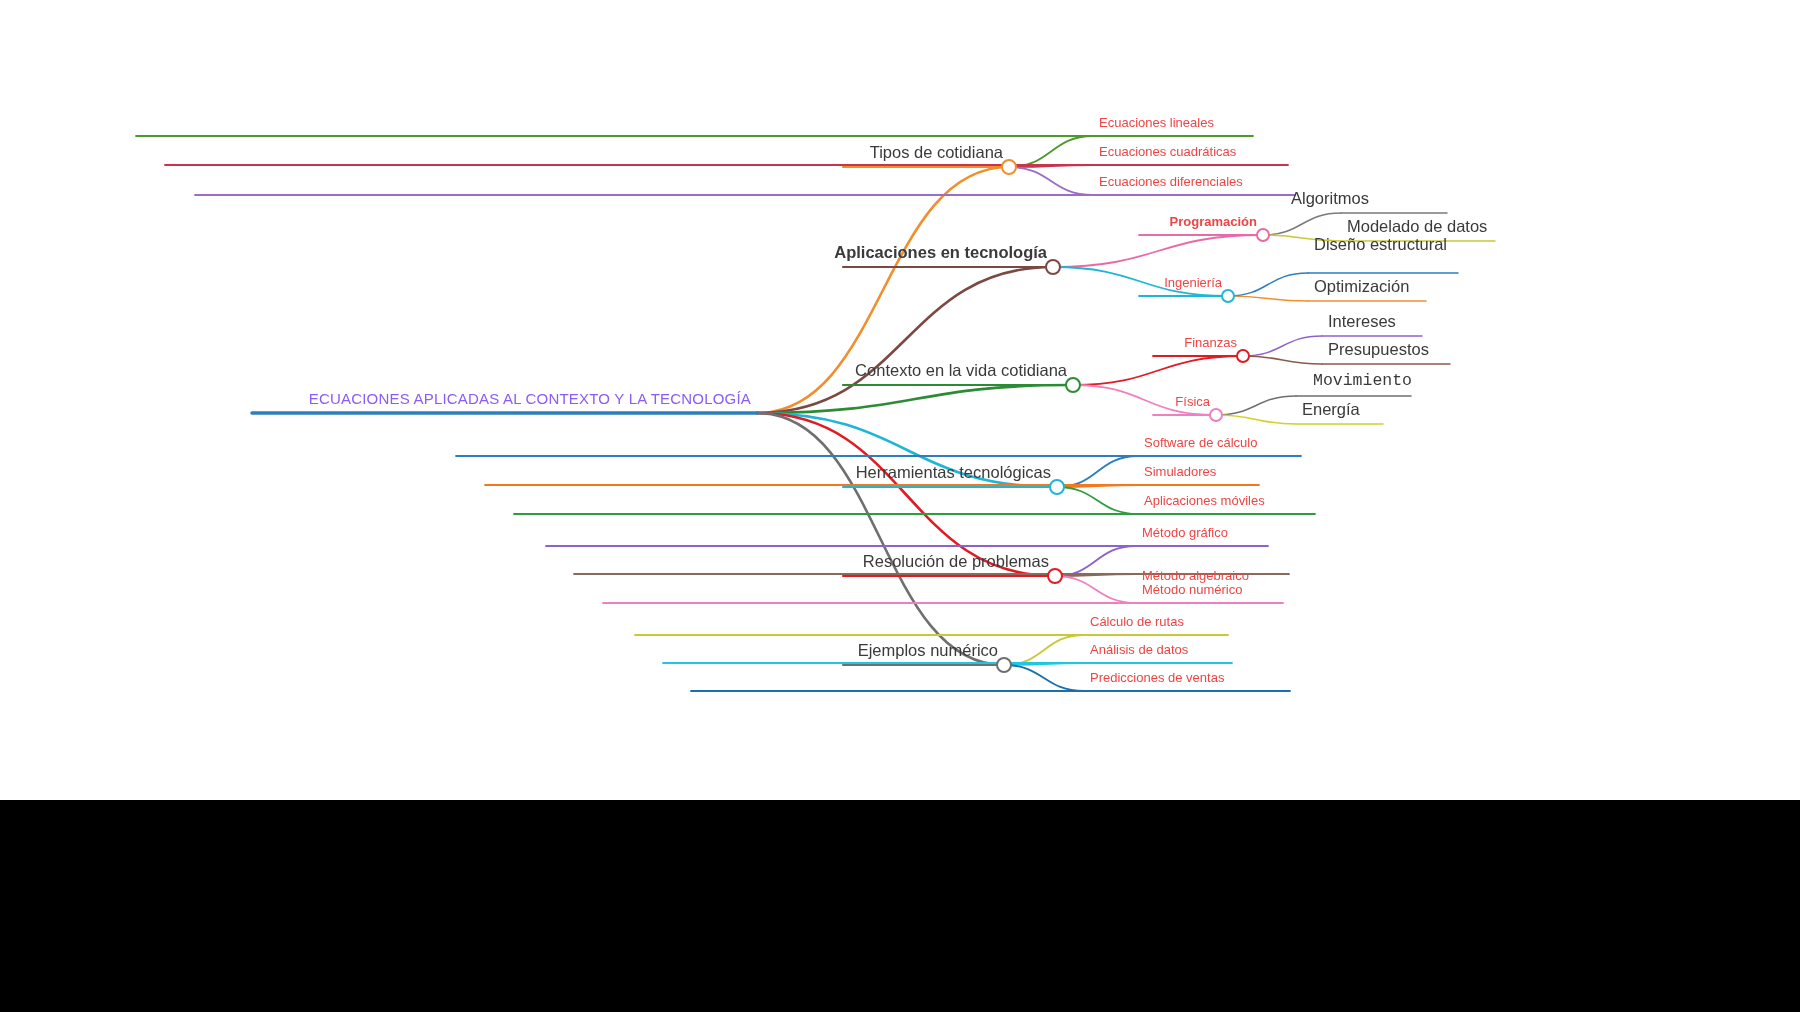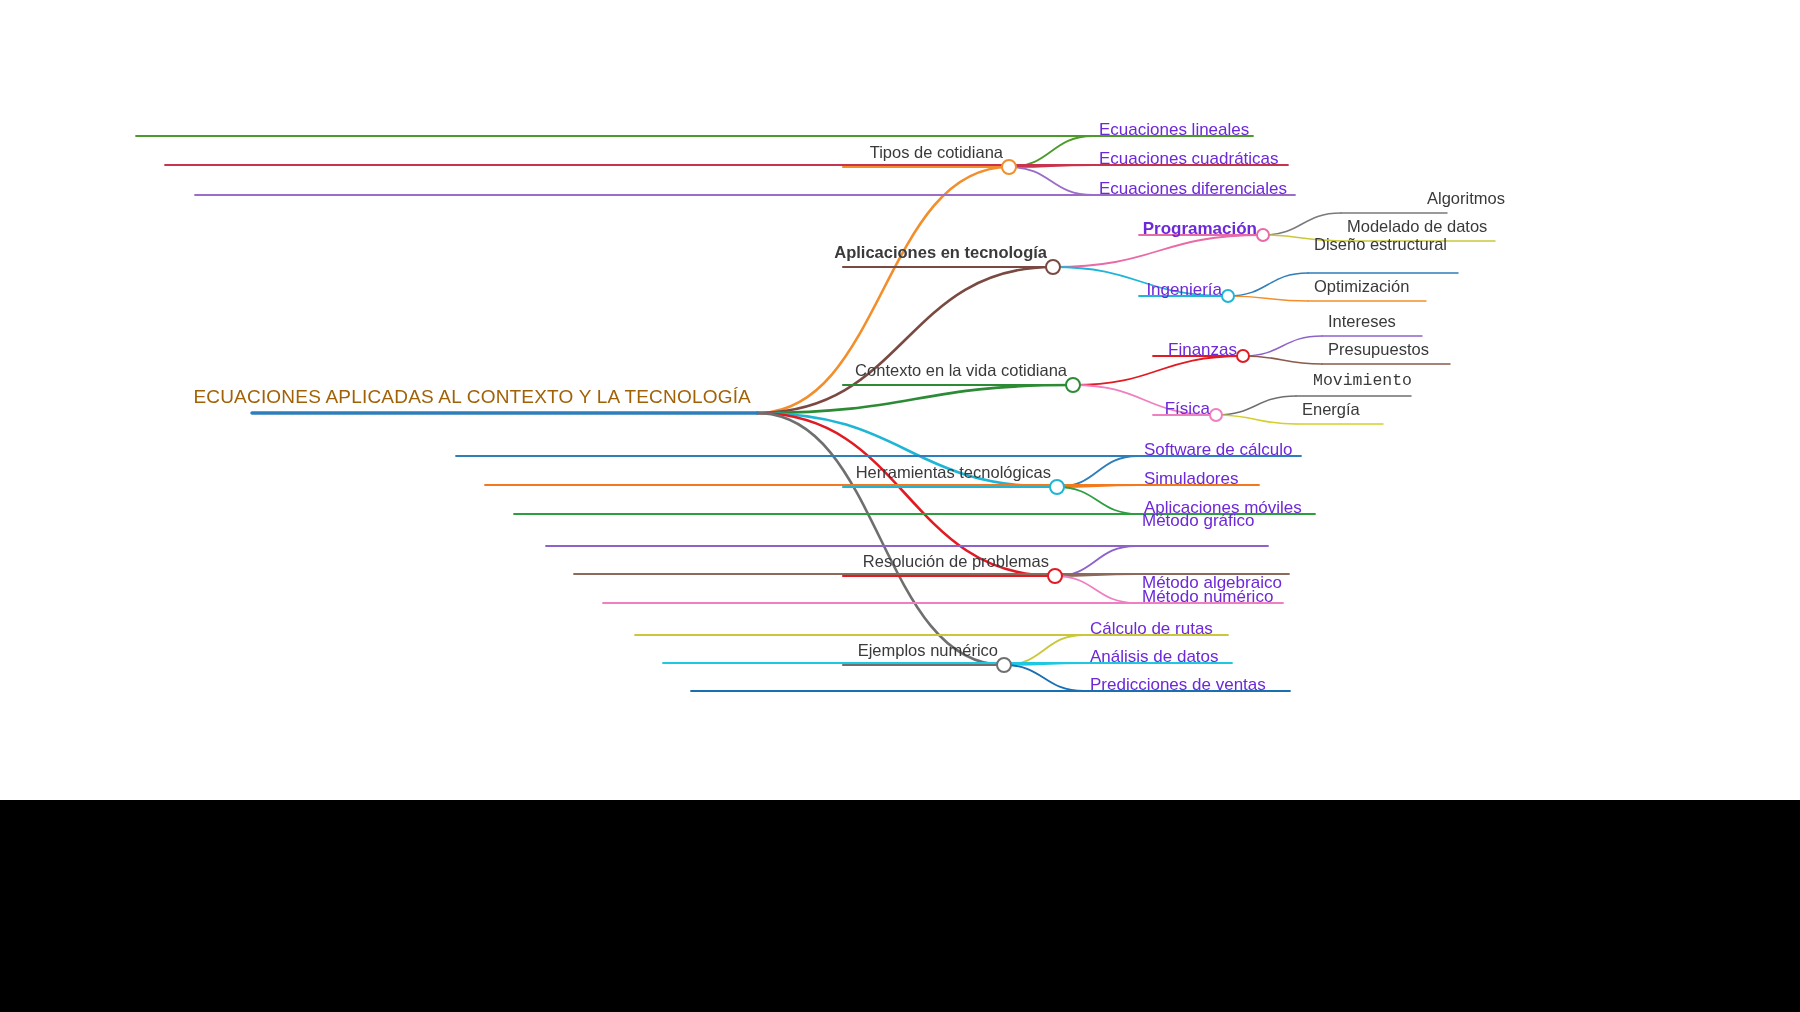--- a/index.html
+++ b/index.html
@@ -33,32 +33,31 @@
   }
   .node-label {
     position: absolute;
     white-space: nowrap;
     color: #3c3c3c;
     font-family: "Liberation Sans", sans-serif;
     line-height: 1;
     pointer-events: auto;
   }
   .root-label {
-    font-size: 19px;
+    font-size: 15px;
     letter-spacing: 0.2px;
-    color: #a16207;
+    color: #8b5cf6;
   }
   .lvl1-label {
     font-size: 16.5px;
     color: #3a3a3a;
   }
   .lvl2-label {
-    font-size: 17px;
-    color: #6d28d9;
-    margin-top: 9px;
+    font-size: 13px;
+    color: #ef4444;
   }
   .lvl3-label {
     font-size: 16.5px;
     color: #3a3a3a;
   }
   .anchor-right { transform: translate(-100%, -100%); }
   .anchor-left  { transform: translate(0, -100%); }
 </style>
 </head>
 <body>
@@ -157,38 +156,38 @@
         </g>
     </svg>
     <div id="labels">
         <div class="node-label root-label anchor-right" style="left: 751px; top: 406px;">ECUACIONES APLICADAS AL CONTEXTO Y LA TECNOLOGÍA</div>
         <div class="node-label lvl1-label anchor-right" style="left: 1003px; top: 160px;">Tipos de cotidiana</div>
         <div class="node-label lvl2-label anchor-left" style="left: 1099px; top: 129px;">Ecuaciones lineales</div>
         <div class="node-label lvl2-label anchor-left" style="left: 1099px; top: 158px;">Ecuaciones cuadráticas</div>
         <div class="node-label lvl2-label anchor-left" style="left: 1099px; top: 188px;">Ecuaciones diferenciales</div>
         <div class="node-label lvl1-label anchor-right" style="left: 1047px; top: 260px; font-weight: bold;">Aplicaciones en tecnología</div>
         <div class="node-label lvl2-label anchor-right" style="left: 1257px; top: 228px; font-weight: bold;">Programación</div>
-        <div class="node-label lvl3-label anchor-left" style="left: 1427px; top: 206px; text-align: center;">Algoritmos</div>
+        <div class="node-label lvl3-label anchor-left" style="left: 1291px; top: 206px; text-align: center;">Algoritmos</div>
         <div class="node-label lvl3-label anchor-left" style="left: 1347px; top: 234px;">Modelado de datos</div>
         <div class="node-label lvl2-label anchor-right" style="left: 1222px; top: 289px;">Ingeniería</div>
         <div class="node-label lvl3-label anchor-left" style="left: 1314px; top: 252px;">Diseño estructural</div>
         <div class="node-label lvl3-label anchor-left" style="left: 1314px; top: 294px;">Optimización</div>
         <div class="node-label lvl1-label anchor-right" style="left: 1067px; top: 378px;">Contexto en la vida cotidiana</div>
         <div class="node-label lvl2-label anchor-right" style="left: 1237px; top: 349px;">Finanzas</div>
         <div class="node-label lvl3-label anchor-left" style="left: 1328px; top: 329px;">Intereses</div>
         <div class="node-label lvl3-label anchor-left" style="left: 1328px; top: 357px;">Presupuestos</div>
         <div class="node-label lvl2-label anchor-right" style="left: 1210px; top: 408px;">Física</div>
         <div class="node-label lvl3-label anchor-left" style="left: 1313px; top: 389px; font-family: Liberation Mono, monospace;">Movimiento</div>
         <div class="node-label lvl3-label anchor-left" style="left: 1302px; top: 417px;">Energía</div>
         <div class="node-label lvl1-label anchor-right" style="left: 1051px; top: 480px;">Herramientas tecnológicas</div>
         <div class="node-label lvl2-label anchor-left" style="left: 1144px; top: 449px;">Software de cálculo</div>
         <div class="node-label lvl2-label anchor-left" style="left: 1144px; top: 478px;">Simuladores</div>
         <div class="node-label lvl2-label anchor-left" style="left: 1144px; top: 507px;">Aplicaciones móviles</div>
         <div class="node-label lvl1-label anchor-right" style="left: 1049px; top: 569px;">Resolución de problemas</div>
-        <div class="node-label lvl2-label anchor-left" style="left: 1142px; top: 520px;">Método gráfico</div>
+        <div class="node-label lvl2-label anchor-left" style="left: 1142px; top: 539px;">Método gráfico</div>
         <div class="node-label lvl2-label anchor-left" style="left: 1142px; top: 582px;">Método algebraico</div>
         <div class="node-label lvl2-label anchor-left" style="left: 1142px; top: 596px;">Método numérico</div>
         <div class="node-label lvl1-label anchor-right" style="left: 998px; top: 658px;">Ejemplos numérico</div>
         <div class="node-label lvl2-label anchor-left" style="left: 1090px; top: 628px;">Cálculo de rutas</div>
         <div class="node-label lvl2-label anchor-left" style="left: 1090px; top: 656px;">Análisis de datos</div>
         <div class="node-label lvl2-label anchor-left" style="left: 1090px; top: 684px;">Predicciones de ventas</div>
       </div>
   </div>
   <div id="letterbox" style="position:absolute;left:0;top:800px;width:1800px;height:212px;background:#000;"></div>
 </div>

